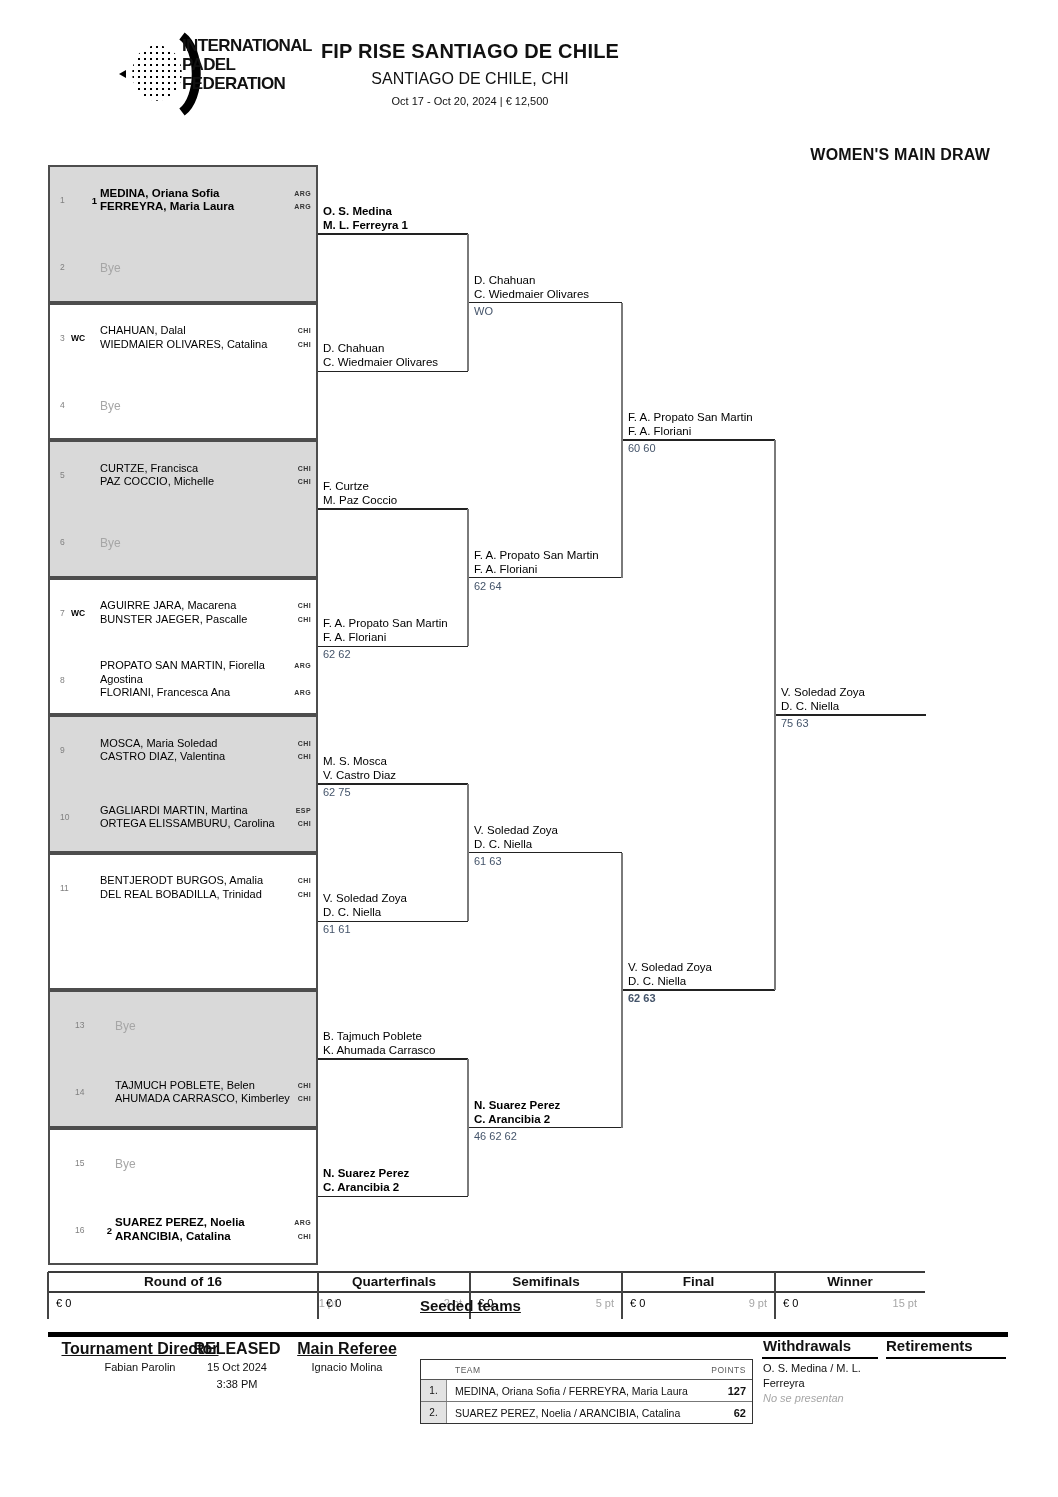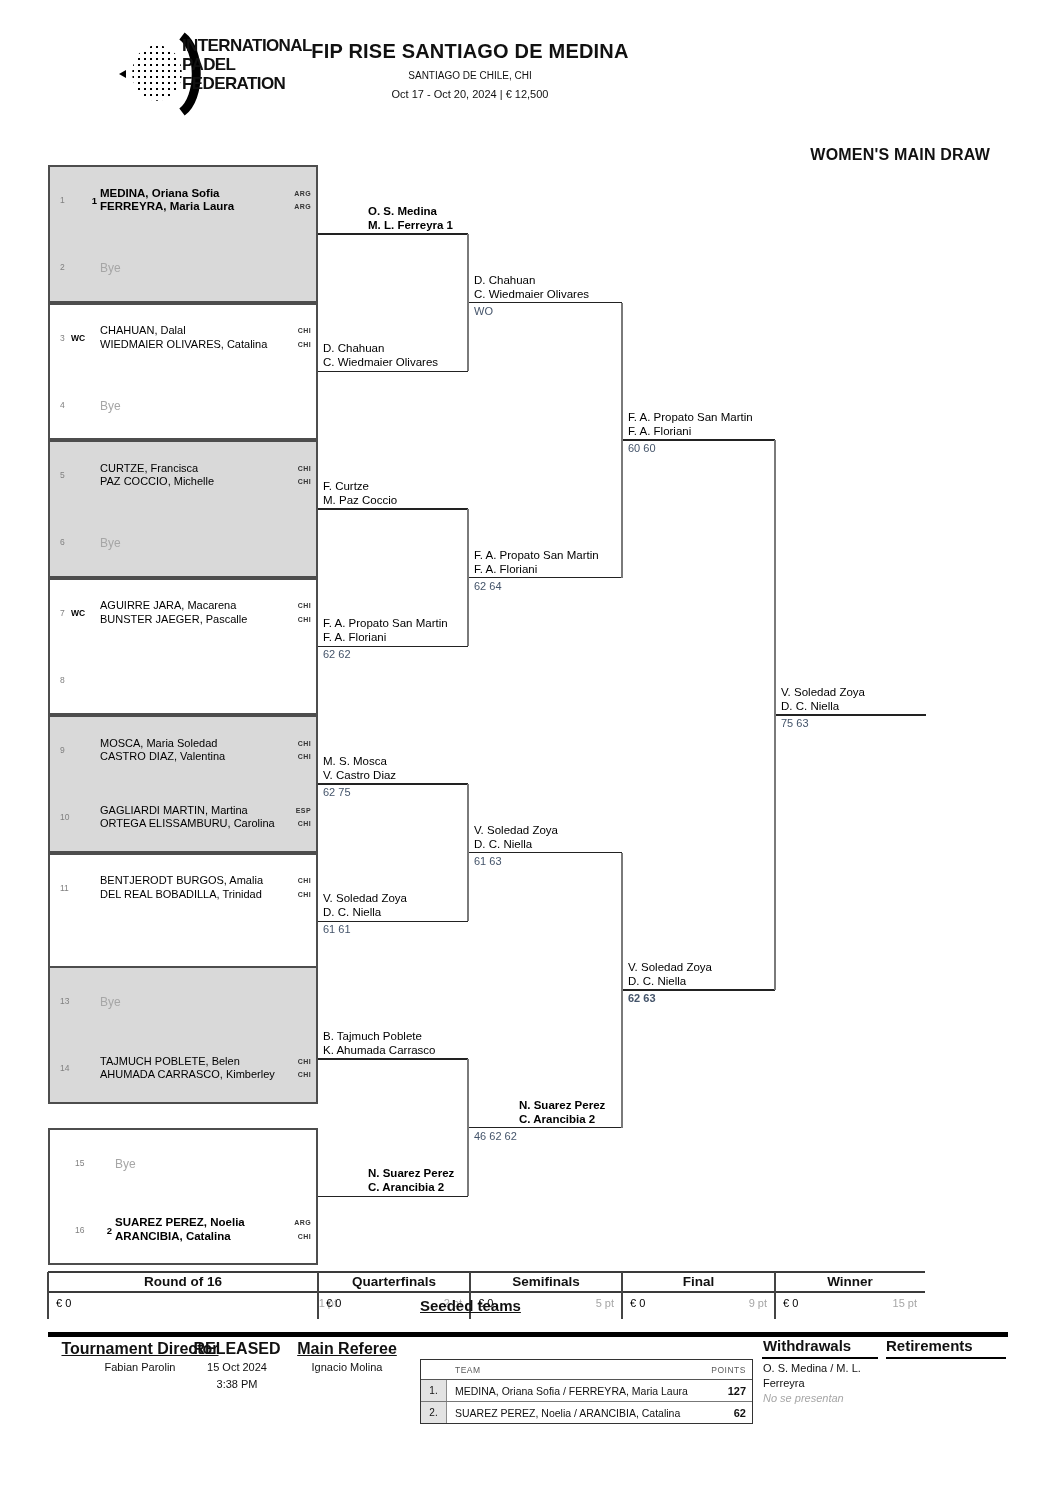--- a/index.html
+++ b/index.html
@@ -12,21 +12,21 @@
 
   
   .logo-wrap{position:absolute;left:116px;top:32px;width:170px;height:84px;}
   .dotball{position:absolute;left:14px;top:12px;width:54px;height:58px;
            background:radial-gradient(#000 1.1px,transparent 1.3px);background-size:6px 6px;
            clip-path:ellipse(46% 48% at 50% 50%);}
   .org-text{position:absolute;left:182px;top:36px;font-weight:bold;font-size:17px;line-height:19px;
             letter-spacing:-0.6px;}
   .title-block{position:absolute;left:170px;top:40px;width:600px;text-align:center;}
   .t1{font-size:20px;font-weight:bold;letter-spacing:0.2px;}
-  .t2{font-size:10px;margin-top:7px;}
+  .t2{font-size:16px;margin-top:7px;}
   .t3{font-size:11px;margin-top:7px;}
   .draw-label{position:absolute;top:146px;right:68px;font-size:16px;font-weight:bold;letter-spacing:0.2px;}
 
   
   .pair{position:absolute;left:48px;width:270px;height:137.5px;border:2px solid #4d4d4d;
         box-sizing:border-box;background:#fff;}
   .pair.shaded{background:var(--shade);}
   .slot{height:50%;display:flex;align-items:center;box-sizing:border-box;}
   .gutter{width:50px;flex:none;position:relative;height:100%;}
   .pos{position:absolute;left:10px;top:50%;transform:translateY(-50%);font-size:8.5px;color:#808080;}
@@ -34,21 +34,21 @@
   .badge-wc{position:absolute;left:21px;top:50%;transform:translateY(-50%);font-size:8.5px;font-weight:bold;color:#000;}
   .names{flex:1;padding-right:5px;min-width:0;}
   .team-row{display:flex;justify-content:space-between;align-items:flex-start;}
   .tname{font-size:11px;line-height:13.5px;color:#000;}
   .slot.boldnames .tname{font-weight:bold;font-size:11.5px;}
   .flag{font-size:7px;font-weight:bold;color:#333;letter-spacing:0.4px;padding-top:3px;flex:none;margin-left:4px;}
   .bye{font-size:12px;color:#a6a6a6;}
 
   
   .mlabel{position:absolute;font-size:11.5px;line-height:14px;white-space:nowrap;color:#000;}
-  .mlabel.bold{font-weight:bold;margin-left:45px;}
+  .mlabel.bold{font-weight:bold;}
   .mlabel span{display:block;}
   .score{position:absolute;font-size:11px;color:var(--score);white-space:nowrap;}
 
   
   .ptitle{position:absolute;top:1274px;font-size:13.5px;font-weight:bold;text-align:center;}
   .prize{position:absolute;top:1297px;font-size:11px;color:#000;}
   .ppts{position:absolute;top:1297px;font-size:11px;color:#a6a6a6;text-align:right;}
   .thickbar{position:absolute;left:48px;top:1332px;width:960px;height:5px;background:#000;}
 
   
@@ -80,21 +80,21 @@
       <path d="M66 4 C 85 18 85 66 66 80" fill="none" stroke="#000" stroke-width="9"></path>
       <path d="M10 38 L3 42 L10 46 Z" fill="#000"></path>
     </svg>
   </div>
   <div class="org-text">
     <div>INTERNATIONAL</div>
     <div>PADEL</div>
     <div>FEDERATION</div>
   </div>
   <div class="title-block">
-    <div class="t1">FIP RISE SANTIAGO DE MEDINA</div>
+    <div class="t1">FIP RISE SANTIAGO DE CHILE</div>
     <div class="t2">SANTIAGO DE CHILE, CHI</div>
     <div class="t3">Oct 17 - Oct 20, 2024   |   € 12,500</div>
   </div>
   <div class="draw-label">WOMEN'S MAIN DRAW</div>
 
   <div id="bracket">
       <div class="pair shaded" style="top: 165px;">
         <div class="slot boldnames">
           <div class="gutter">
             <span class="pos">1</span>
@@ -179,20 +179,30 @@
             <div class="team-row">
               <span class="tname">BUNSTER JAEGER, Pascalle</span>
               <span class="flag">CHI</span>
             </div>
           </div>
         </div>
         <div class="slot">
           <div class="gutter">
             <span class="pos">8</span>
           </div>
+          <div class="names">
+            <div class="team-row">
+              <span class="tname">PROPATO SAN MARTIN, Fiorella Agostina</span>
+              <span class="flag">ARG</span>
+            </div>
+            <div class="team-row">
+              <span class="tname">FLORIANI, Francesca Ana</span>
+              <span class="flag">ARG</span>
+            </div>
+          </div>
         </div>
       </div>
       <div class="pair shaded" style="top: 715px;">
         <div class="slot">
           <div class="gutter">
             <span class="pos">9</span>
           </div>
           <div class="names">
             <div class="team-row">
               <span class="tname">MOSCA, Maria Soledad</span>
@@ -230,21 +240,21 @@
               <span class="tname">BENTJERODT BURGOS, Amalia</span>
               <span class="flag">CHI</span>
             </div>
             <div class="team-row">
               <span class="tname">DEL REAL BOBADILLA, Trinidad</span>
               <span class="flag">CHI</span>
             </div>
           </div>
         </div>
       </div>
-      <div class="pair shaded" style="top: 966px;">
+      <div class="pair shaded" style="top: 990px; padding-left: 15px;">
         <div class="slot">
           <div class="gutter">
             <span class="pos">13</span>
           </div>
           <div class="names"><span class="bye">Bye</span></div>
         </div>
         <div class="slot">
           <div class="gutter">
             <span class="pos">14</span>
           </div>

